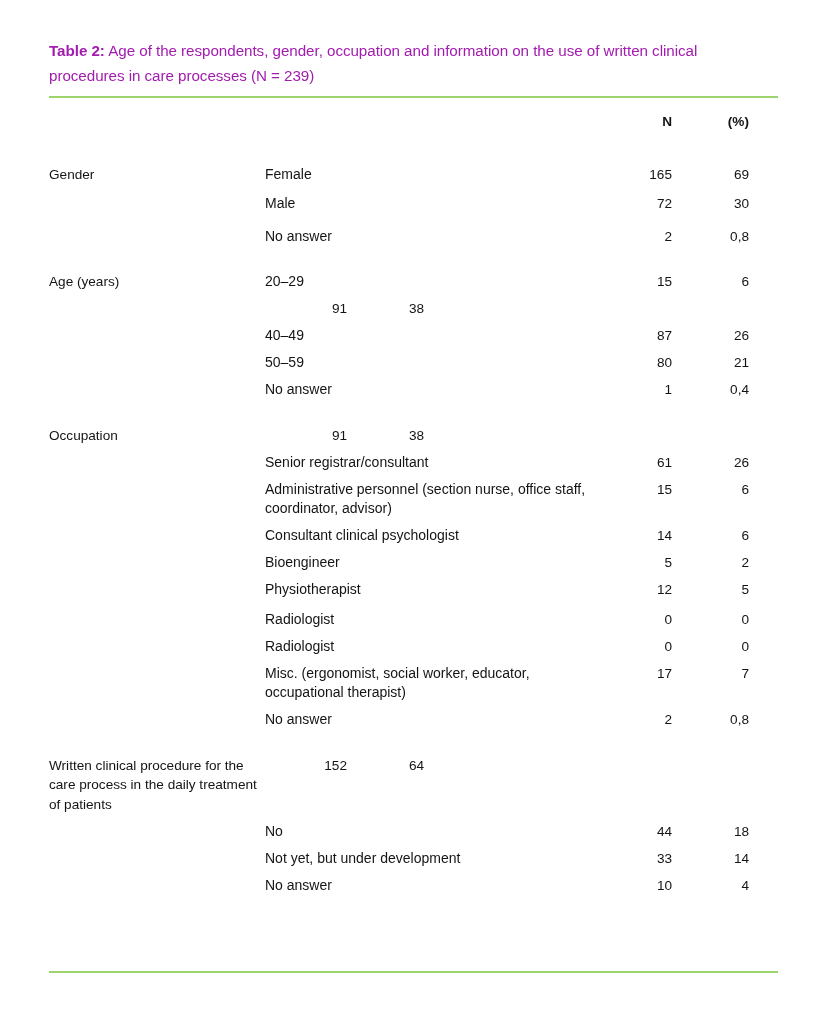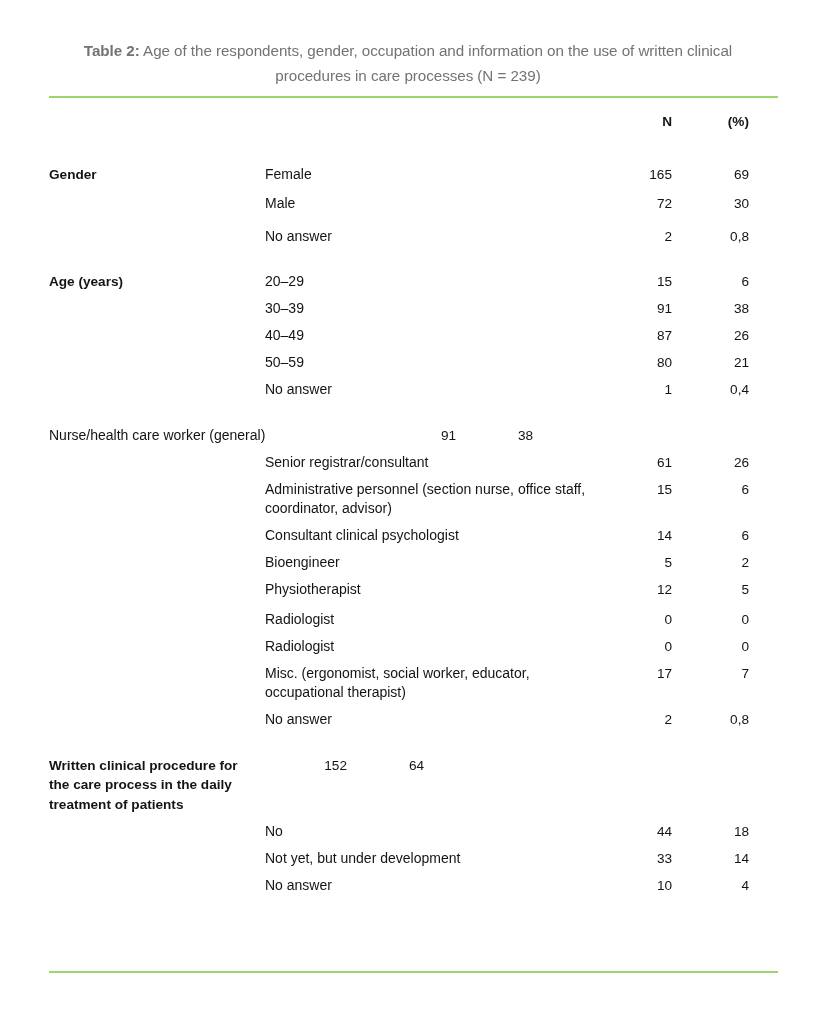--- a/index.html
+++ b/index.html
@@ -24,23 +24,22 @@
   }
 
   
   .caption {
     position: absolute;
     left: 49px;
     top: 38px;
     width: 718px;
     font-size: 15.2px;
     line-height: 25px;
-    color: #737373;
+    color: #a21caf;
     letter-spacing: -0.05px;
-    text-align: center;
   }
   .caption .cap-label {
     font-weight: bold;
   }
   .caption .cap-text {
     font-weight: normal;
   }
 
   
   .rule {
@@ -62,21 +61,21 @@
   }
   .trow {
     display: flex;
     align-items: flex-start;
     width: 700px;
   }
   .c-cat {
     width: 216px;
     flex: 0 0 216px;
     font-size: 13.6px;
-    font-weight: bold;
+    font-weight: normal;
     line-height: 19.5px;
     color: #141414;
     padding-right: 8px;
   }
   .c-item {
     width: 325px;
     flex: 0 0 325px;
     font-size: 14px;
     font-weight: normal;
     line-height: 19.5px;
@@ -153,21 +152,20 @@
         </div>
         <div class="gap-section"></div>
         <div class="trow row-first">
           <div class="c-cat">Age (years)</div>
           <div class="c-item">20–29</div>
           <div class="c-n">15</div>
           <div class="c-p">6</div>
         </div>
         <div class="trow row-normal">
           <div class="c-cat"></div>
-          <div class="c-item">30–39</div>
           <div class="c-n">91</div>
           <div class="c-p">38</div>
         </div>
         <div class="trow row-normal">
           <div class="c-cat"></div>
           <div class="c-item">40–49</div>
           <div class="c-n">87</div>
           <div class="c-p">26</div>
         </div>
         <div class="trow row-normal">
@@ -177,21 +175,21 @@
           <div class="c-p">21</div>
         </div>
         <div class="trow row-normal">
           <div class="c-cat"></div>
           <div class="c-item">No answer</div>
           <div class="c-n">1</div>
           <div class="c-p">0,4</div>
         </div>
         <div class="gap-section"></div>
         <div class="trow row-first">
-          <div class="c-item">Nurse/health care worker (general)</div>
+          <div class="c-cat">Occupation</div>
           <div class="c-n">91</div>
           <div class="c-p">38</div>
         </div>
         <div class="trow row-normal">
           <div class="c-cat"></div>
           <div class="c-item">Senior registrar/consultant</div>
           <div class="c-n">61</div>
           <div class="c-p">26</div>
         </div>
         <div class="trow row-normal">

